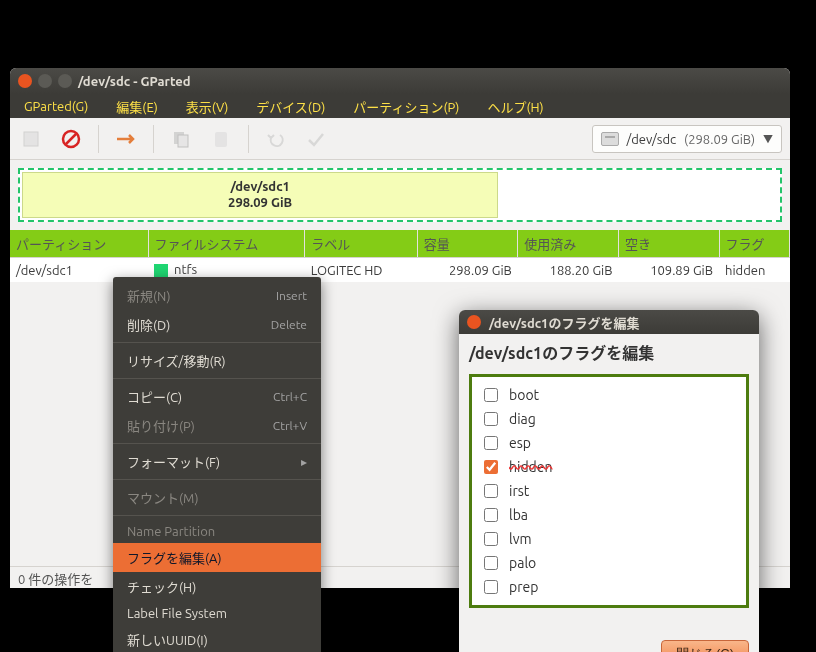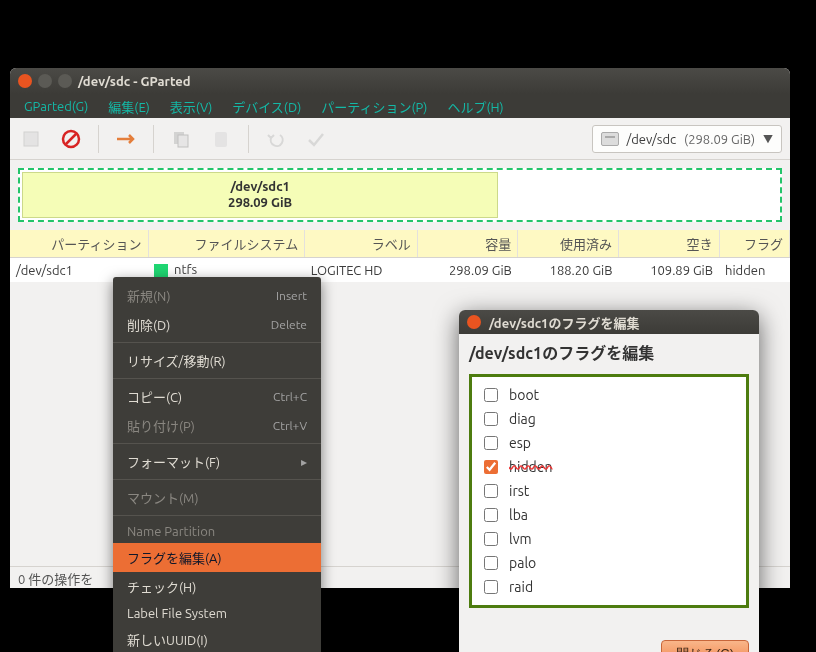--- a/index.html
+++ b/index.html
@@ -40,22 +40,22 @@
     display: inline-block;
   }
   .tb-close { background: #e95420; }
   .tb-min, .tb-max { background: #5b5a55; }
   .menubar {
     height: 24px;
     background: #3c3b37;
     display: flex;
     align-items: center;
     padding: 0 6px;
-    gap: 4px;
-    color: #14b8a6;
+    gap: 12px;
+    color: #fde047;
   }
   .menu-item {
     padding: 2px 8px;
     border-radius: 3px;
   }
   .toolbar {
     height: 42px;
     background: #f2f1f0;
     border-bottom: 1px solid #d6d3cf;
     display: flex;
@@ -101,24 +101,24 @@
     line-height: 1.2;
     font-weight: 600;
     color: #333;
   }
   .part-seg2 { flex:1; background:#fff; }
   .tbl {
     width: 100%;
     border-collapse: collapse;
   }
   .tbl th {
-    text-align: right;
+    text-align: left;
     font-weight: normal;
     color: #555;
-    background: #fef9c3;
+    background: #84cc16;
     border-bottom: 1px solid #d6d3cf;
     border-right: 1px solid #e4e1dd;
     padding: 4px 6px;
     font-size: 13px;
   }
   .tbl td {
     padding: 4px 6px;
     text-align: right;
     background: #fff;
     font-size: 13px;
@@ -408,19 +408,19 @@
       <div class="flag-row">
         <input type="checkbox" style="">
         <span class="lbl">lvm</span>
       </div>
       <div class="flag-row">
         <input type="checkbox" style="">
         <span class="lbl">palo</span>
       </div>
       <div class="flag-row">
         <input type="checkbox" style="">
-        <span class="lbl">raid</span>
+        <span class="lbl">prep</span>
       </div>
     </div>
   <div class="dlg-footer">
     <button class="btn">閉じる(C)</button>
   </div>
 </div>
 
 </body></html>

